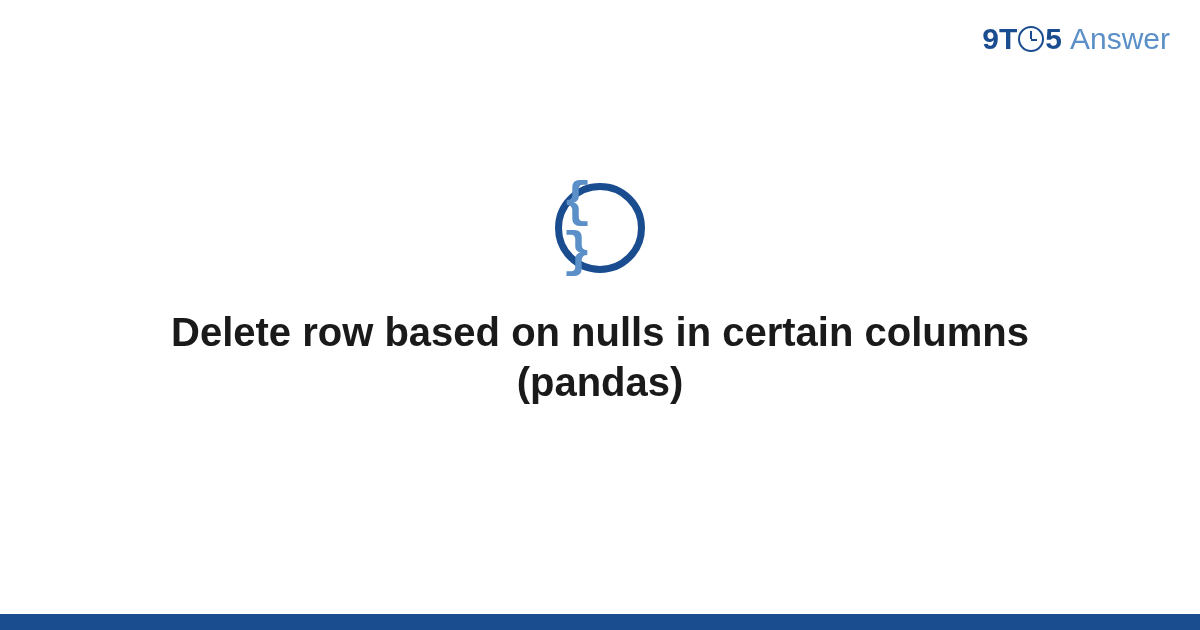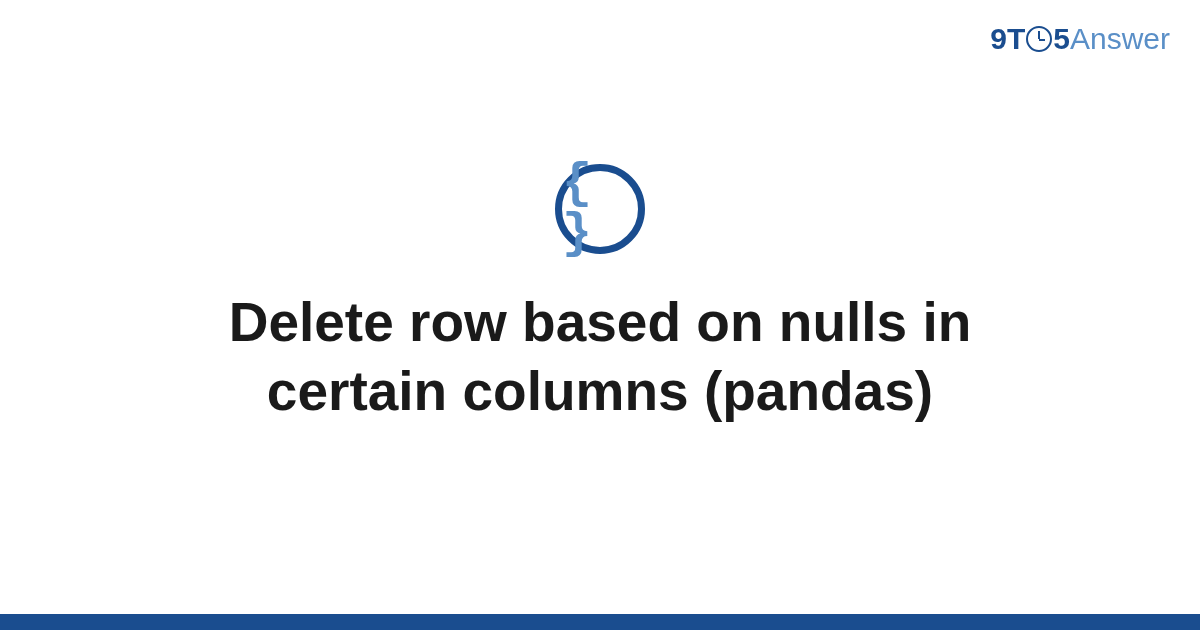--- a/index.html
+++ b/index.html
@@ -61,20 +61,21 @@
       background: #1a4d8f;
       top: 11px;
       left: 50%;
     }
     .header .five {
       color: #1a4d8f;
     }
     .header .answer {
       color: #5a8fc7;
       font-weight: 400;
+      margin-left: 8px;
     }
     .content {
       position: absolute;
       top: 0;
       left: 0;
       width: 100%;
       height: 100%;
       display: flex;
       flex-direction: column;
       align-items: center;
@@ -93,21 +94,21 @@
     }
     .braces {
       font-size: 50px;
       font-weight: bold;
       color: #5a8fc7;
       letter-spacing: -4px;
       font-family: 'Courier New', monospace;
       line-height: 1;
     }
     .title {
-      font-size: 55px;
+      font-size: 40px;
       font-weight: bold;
       color: #1a1a1a;
       text-align: center;
       line-height: 1.25;
       max-width: 900px;
     }
     .footer-bar {
       position: absolute;
       bottom: 0;
       left: 0;

